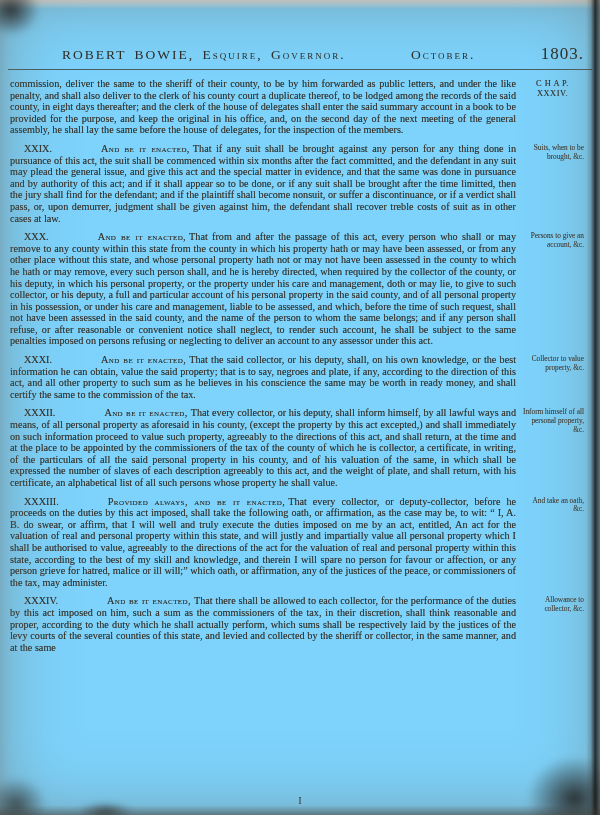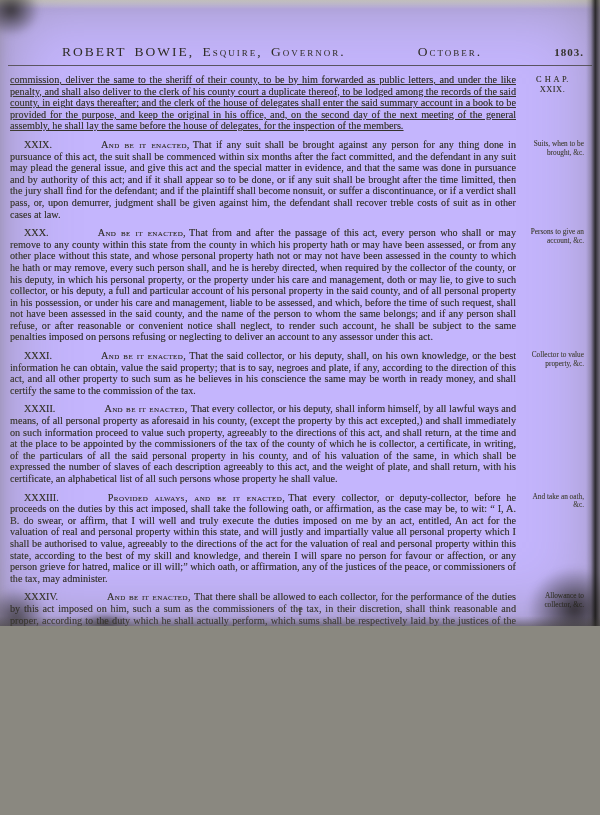--- a/index.html
+++ b/index.html
@@ -1,18 +1,18 @@
 <!DOCTYPE html>
 <html><head>
 <meta charset="utf-8">
 <style>
   html,body{margin:0;padding:0;background:#8a8880;}
   .page{
-    position:relative;width:600px;height:626px;margin:0 auto;
-    background:#c4b5fd;overflow:hidden;
+    position:relative;width:600px;height:815px;margin:0 auto;
+    background:#7dd3fc;overflow:hidden;
     font-family:"Liberation Serif", serif;color:#35332c;
   }
   .vignette{position:absolute;inset:0;pointer-events:none;
     box-shadow:inset 0 0 70px rgba(110,105,95,.5), inset 0 0 14px rgba(120,115,105,.35);}
   .blob{position:absolute;filter:blur(3px);pointer-events:none;}
   .blob-tl{left:-18px;top:-16px;width:58px;height:52px;
     background:radial-gradient(closest-side,rgba(35,33,30,.85),rgba(35,33,30,0));}
   .blob-bl{left:-15px;bottom:-18px;width:62px;height:56px;
     background:radial-gradient(closest-side,rgba(40,38,34,.7),rgba(40,38,34,0));}
   .blob-br{right:-22px;bottom:-26px;width:95px;height:85px;
@@ -25,31 +25,31 @@
     background:linear-gradient(to bottom, rgba(0,0,0,0), rgba(60,58,52,.45));}
   .edge-top{position:absolute;left:0;right:0;top:0;height:9px;pointer-events:none;
     background:linear-gradient(to bottom, rgba(246,245,241,.95), rgba(246,245,241,0));}
 
   .header{
     display:flex;justify-content:space-between;align-items:baseline;
     padding:44px 16px 0 62px;
     font-variant:small-caps;letter-spacing:2px;word-spacing:3px;
     font-size:13.5px;color:#2d2b25;white-space:nowrap;
   }
-  .header .year{letter-spacing:1px;font-size:11px;font-weight:bold;}
+  .header .year{letter-spacing:1px;font-size:17px;}
   .rule{margin:5px 8px 7px 8px;border-top:1px solid rgba(55,52,46,.75);height:0;}
 
   .content{padding:1px 0 0 10px;}
   .row{display:flex;align-items:flex-start;margin-bottom:7px;}
   .para{
     width:506px;margin:0;text-align:justify;
     font-size:10.2px;line-height:11.6px;text-indent:14px;
     text-shadow:0 0 .35px rgba(53,51,44,.55);
   }
-  .para.continuation{text-indent:0;text-decoration:underline;}
+  .para.continuation{text-indent:0;}
   .num{margin-right:13px;}
   .enact{font-variant:small-caps;letter-spacing:.4px;margin-right:3px;margin-left:36px;}
   .num:empty,.enact:empty{display:none;margin:0;}
   .margin-note{
     flex:1;padding:1px 16px 0 7px;
     font-size:7.3px;line-height:8.8px;color:#45433c;
     white-space:pre-line;text-shadow:0 0 .3px rgba(69,67,60,.5);text-align:right;
   }
   .row:first-child .margin-note{
     font-size:8.4px;line-height:10px;letter-spacing:.5px;
@@ -71,40 +71,41 @@
     <span class="title">ROBERT BOWIE, Esquire, Governor.</span>
     <span class="month">October.</span>
     <span class="year">1803.</span>
   </div>
   <div class="rule"></div>
 
   <div class="content" id="sections">
     <div class="row">
       <p class="para continuation"><span class="body-text">commission, deliver the same to the sheriff of their county, to be by him forwarded as public letters, and under the like penalty, and shall also deliver to the clerk of his county court a duplicate thereof, to be lodged among the records of the said county, in eight days thereafter; and the clerk of the house of delegates shall enter the said summary account in a book to be provided for the purpose, and keep the original in his office, and, on the second day of the next meeting of the general assembly, he shall lay the same before the house of delegates, for the inspection of the members.</span></p>
       <div class="margin-note">C H A P.
-XXIX.</div>
+XXXIV.</div>
     </div>
 
     <div class="row">
       <p class="para"><span class="num">XXIX.</span><span class="enact">And be it enacted,</span><span class="body-text">That if any suit shall be brought against any person for any thing done in pursuance of this act, the suit shall be commenced within six months after the fact committed, and the defendant in any suit may plead the general issue, and give this act and the special matter in evidence, and that the same was done in pursuance and by authority of this act; and if it shall appear so to be done, or if any suit shall be brought after the time limitted, then the jury shall find for the defendant; and if the plaintiff shall become nonsuit, or suffer a discontinuance, or if a verdict shall pass, or, upon demurrer, judgment shall be given against him, the defendant shall recover treble costs of suit as in other cases at law.</span></p>
       <div class="margin-note">Suits, when to be brought, &amp;c.</div>
     </div>
 
     <div class="row">
       <p class="para"><span class="num">XXX.</span><span class="enact">And be it enacted,</span><span class="body-text">That from and after the passage of this act, every person who shall or may remove to any county within this state from the county in which his property hath or may have been assessed, or from any other place without this state, and whose personal property hath not or may not have been assessed in the county to which he hath or may remove, every such person shall, and he is hereby directed, when required by the collector of the county, or his deputy, in which his personal property, or the property under his care and management, doth or may lie, to give to such collector, or his deputy, a full and particular account of his personal property in the said county, and of all personal property in his possession, or under his care and management, liable to be assessed, and which, before the time of such request, shall not have been assessed in the said county, and the name of the person to whom the same belongs; and if any person shall refuse, or after reasonable or convenient notice shall neglect, to render such account, he shall be subject to the same penalties imposed on persons refusing or neglecting to deliver an account to any assessor under this act.</span></p>
       <div class="margin-note">Persons to give an account, &amp;c.</div>
     </div>
 
     <div class="row">
       <p class="para"><span class="num">XXXI.</span><span class="enact">And be it enacted,</span><span class="body-text">That the said collector, or his deputy, shall, on his own knowledge, or the best information he can obtain, value the said property; that is to say, negroes and plate, if any, according to the direction of this act, and all other property to such sum as he believes in his conscience the same may be worth in ready money, and shall certify the same to the commission of the tax.</span></p>
       <div class="margin-note">Collector to value property, &amp;c.</div>
     </div>
 
     <div class="row">
       <p class="para"><span class="num">XXXII.</span><span class="enact">And be it enacted,</span><span class="body-text">That every collector, or his deputy, shall inform himself, by all lawful ways and means, of all personal property as aforesaid in his county, (except the property by this act excepted,) and shall immediately on such information proceed to value such property, agreeably to the directions of this act, and shall return, at the time and at the place to be appointed by the commissioners of the tax of the county of which he is collector, a certificate, in writing, of the particulars of all the said personal property in his county, and of his valuation of the same, in which shall be expressed the number of slaves of each description agreeably to this act, and the weight of plate, and shall return, with his certificate, an alphabetical list of all such persons whose property he shall value.</span></p>
+      <div class="margin-note">Inform himself of all personal property, &amp;c.</div>
     </div>
 
     <div class="row">
       <p class="para"><span class="num">XXXIII.</span><span class="enact">Provided always, and be it enacted,</span><span class="body-text">That every collector, or deputy-collector, before he proceeds on the duties by this act imposed, shall take the following oath, or affirmation, as the case may be, to wit: “ I, A. B. do swear, or affirm, that I will well and truly execute the duties imposed on me by an act, entitled, An act for the valuation of real and personal property within this state, and will justly and impartially value all personal property which I shall be authorised to value, agreeably to the directions of the act for the valuation of real and personal property within this state, according to the best of my skill and knowledge, and therein I will spare no person for favour or affection, or any person grieve for hatred, malice or ill will;” which oath, or affirmation, any of the justices of the peace, or commissioners of the tax, may administer.</span></p>
       <div class="margin-note">And take an oath, &amp;c.</div>
     </div>
 
     <div class="row">
       <p class="para"><span class="num">XXXIV.</span><span class="enact">And be it enacted,</span><span class="body-text">That there shall be allowed to each collector, for the performance of the duties by this act imposed on him, such a sum as the commissioners of the tax, in their discretion, shall think reasonable and proper, according to the duty which he shall actually perform, which sums shall be respectively laid by the justices of the levy courts of the several counties of this state, and levied and collected by the sheriff or collector, in the same manner, and at the same</span></p>
       <div class="margin-note">Allowance to collector, &amp;c.</div>

